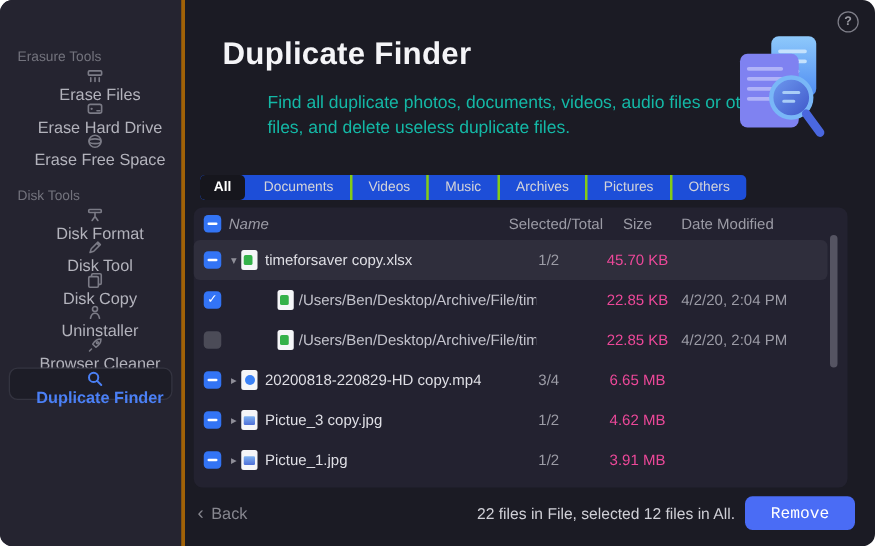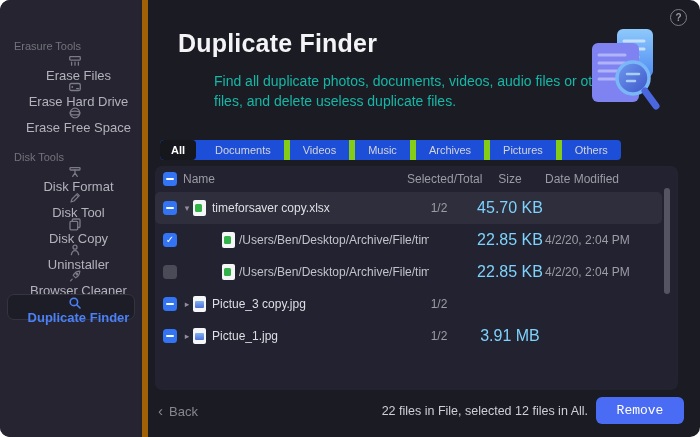--- a/index.html
+++ b/index.html
@@ -15,21 +15,21 @@
   .dot-min{left:32px;background:#f5bf4e;}
   .dot-zoom{left:51px;background:#d9d9d9;}
   .help{
     position:absolute;right:13px;top:9px;width:15px;height:15px;border-radius:50%;
     border:1.5px solid #7e7e88;color:#9a9aa2;font-size:10px;font-weight:700;
     display:flex;align-items:center;justify-content:center;cursor:default;
   }
   
   .sidebar{
     position:absolute;left:0;top:0;width:148px;height:437px;
-    background:#252430;border-right:6px solid #a16207;box-sizing:border-box;
+    background:#252430;border-right:3px solid #a16207;box-sizing:border-box;
   }
   .sec-label{margin:0 0 0 14px;font-size:11px;color:#73737d;height:14px;line-height:14px;}
   .sec-label.s1{margin-top:39px;} .sec-label.s2{margin-top:19px;} .sec-label.s3{margin-top:21px;}
   .side-item{
     position:relative;height:26px;margin:0 7px;display:flex;align-items:center;
     padding-left:7px;box-sizing:border-box;border-radius:7px;color:#7b7b86;cursor:pointer;flex-direction:column;
   }
   .side-item .sicon{width:15px;height:15px;display:flex;align-items:center;justify-content:center;flex:0 0 15px;}
   .side-item .slabel{margin-left:8px;font-size:13px;color:#b3b3bc;white-space:nowrap;}
   .side-item.selected{background:#1d1d27;border:1px solid #343440;color:#4b80f6;}
@@ -37,31 +37,31 @@
   
   .page-title{position:absolute;left:178px;top:29px;font-size:25px;font-weight:700;color:#f4f4f7;letter-spacing:.2px;}
   .page-desc{position:absolute;left:178px;top:72px;width:402px;font-size:14px;line-height:1.42;color:#14b8a6;margin-left:36px;}
   .hero{position:absolute;left:590px;top:27px;}
   
   .tabs{
     position:absolute;left:160px;top:140px;height:20px;background:#1d4ed8;border-radius:4px;
     display:inline-flex;overflow:hidden;font-size:11px;color:#d4d4d9;
   }
   .tab{padding:0 13px;line-height:20px;cursor:pointer;white-space:nowrap;}
-  .tab + .tab{border-left:6px solid #84cc16;}
+  .tab + .tab{border-left:2px solid #84cc16;}
   .tab.active{background:#16161d;color:#ffffff;font-weight:700;border-radius:4px;padding:0 11px;}
   .tab.active + .tab{border-left-color:transparent;}
   
   .panel{
     position:absolute;left:155px;top:166px;width:523px;height:224px;
     background:#232230;border-radius:7px;
   }
   .thead{position:relative;height:26px;color:#9b9ba5;font-size:12px;}
   .thead .cb{top:6px;}
-  .h-name{position:absolute;left:28px;line-height:26px;}
+  .h-name{position:absolute;left:28px;line-height:26px;font-style:italic;}
   .h-sel{position:absolute;left:252px;width:64px;text-align:center;line-height:26px;}
   .h-size{position:absolute;left:317px;width:76px;text-align:center;line-height:26px;}
   .h-date{position:absolute;left:390px;line-height:26px;}
   .row{position:relative;height:32px;margin-right:16px;border-radius:5px;cursor:default;}
   .row[data-hl="true"]{background:#2f2e3c;}
   .cb{
     position:absolute;left:8px;top:9px;width:14px;height:14px;border-radius:3.5px;
     background:#3374f5;display:flex;align-items:center;justify-content:center;cursor:pointer;
   }
   .cb[data-state="unchecked"]{background:#4b4b57;}
@@ -72,21 +72,21 @@
   .disc[data-state="collapsed"]::before{content:"▸";}
   .ficon{position:absolute;left:38px;top:8px;width:13px;height:16px;background:#f5f6f8;border-radius:2px;}
   .row.child .ficon{left:67px;}
   .ficon::after{content:"";position:absolute;}
   .ficon[data-icon="excel-file-icon"]::after{left:2px;top:3.5px;width:7px;height:8px;background:#34b24a;border-radius:1.5px;}
   .ficon[data-icon="video-file-icon"]::after{left:2.5px;top:4px;width:8px;height:8px;background:#3b82f6;border-radius:50%;}
   .ficon[data-icon="image-file-icon"]::after{left:2px;top:4.5px;width:9px;height:7px;border-radius:1px;background:linear-gradient(180deg,#7fb3f0 0%,#4e6fd8 100%);}
   .fname{position:absolute;left:57px;top:0;line-height:32px;font-size:12px;color:#dfdfe5;white-space:nowrap;max-width:190px;overflow:hidden;}
   .row.child .fname{left:84px;color:#c2c2cb;}
   .sel{position:absolute;left:252px;width:64px;text-align:center;line-height:32px;font-size:12px;color:#9c9ca6;}
-  .size{position:absolute;left:317px;width:76px;text-align:center;line-height:32px;font-size:16px;color:#7dd3fc;}
+  .size{position:absolute;left:317px;width:76px;text-align:center;line-height:32px;font-size:12px;color:#ec4899;}
   .date{position:absolute;left:390px;line-height:32px;font-size:12px;color:#9c9ca6;white-space:nowrap;}
   .scroll-thumb{position:absolute;right:8px;top:22px;width:6px;height:106px;border-radius:3px;background:#555462;cursor:pointer;}
   
   .back{position:absolute;left:158px;top:402px;font-size:13px;color:#87878f;cursor:pointer;}
   .back::before{content:"‹";margin-right:6px;font-size:15px;}
   .status{position:absolute;right:112px;top:404px;font-size:12.5px;color:#cfcfd6;}
   .remove-btn{
     position:absolute;left:596px;top:397px;width:88px;height:27px;border:none;border-radius:6px;
     background:#4a6cf5;color:#ffffff;font-size:13px;font-family:Liberation Mono, monospace;cursor:pointer;
     display:flex;align-items:center;justify-content:center;
@@ -259,27 +259,37 @@
     </div>
 
     <div class="row child">
       <span class="cb" data-state="unchecked"></span>
       <span class="ficon" data-icon="excel-file-icon"></span>
       <span class="fname">/Users/Ben/Desktop/Archive/File/timeforsav...</span>
       <span class="size">22.85 KB</span>
       <span class="date">4/2/20, 2:04 PM</span>
     </div>
 
+    <div class="row">
+      <span class="cb" data-state="indeterminate"></span>
+      <span class="disc" data-state="collapsed"></span>
+      <span class="ficon" data-icon="video-file-icon"></span>
+      <span class="fname">20200818-220829-HD copy.mp4</span>
+      <span class="sel">3/4</span>
+      <span class="size">6.65 MB</span>
+      <span class="date"></span>
+    </div>
 
     <div class="row">
       <span class="cb" data-state="indeterminate"></span>
       <span class="disc" data-state="collapsed"></span>
       <span class="ficon" data-icon="image-file-icon"></span>
       <span class="fname">Pictue_3 copy.jpg</span>
       <span class="sel">1/2</span>
+      <span class="size">4.62 MB</span>
       <span class="date"></span>
     </div>
 
     <div class="row">
       <span class="cb" data-state="indeterminate"></span>
       <span class="disc" data-state="collapsed"></span>
       <span class="ficon" data-icon="image-file-icon"></span>
       <span class="fname">Pictue_1.jpg</span>
       <span class="sel">1/2</span>
       <span class="size">3.91 MB</span>

